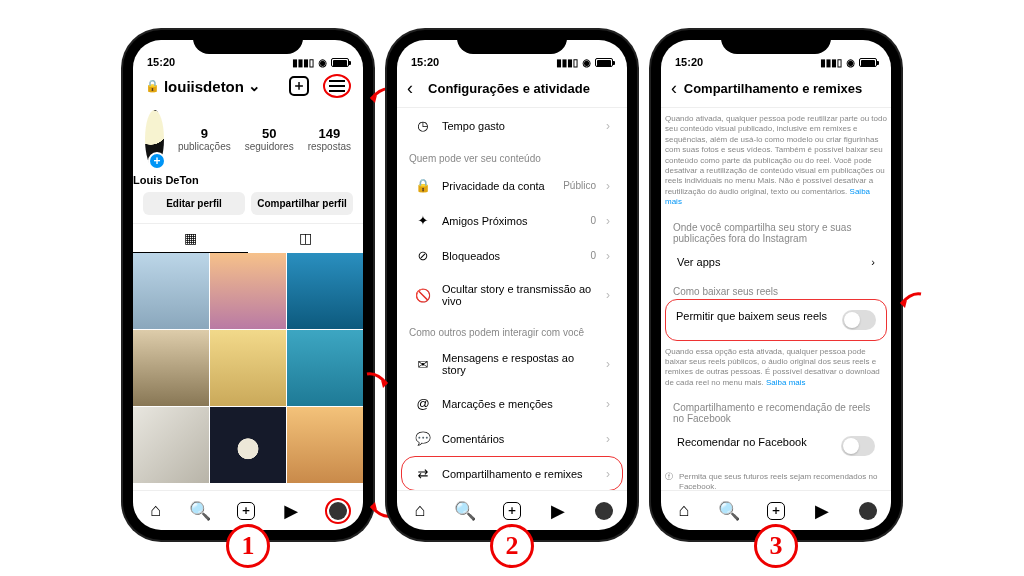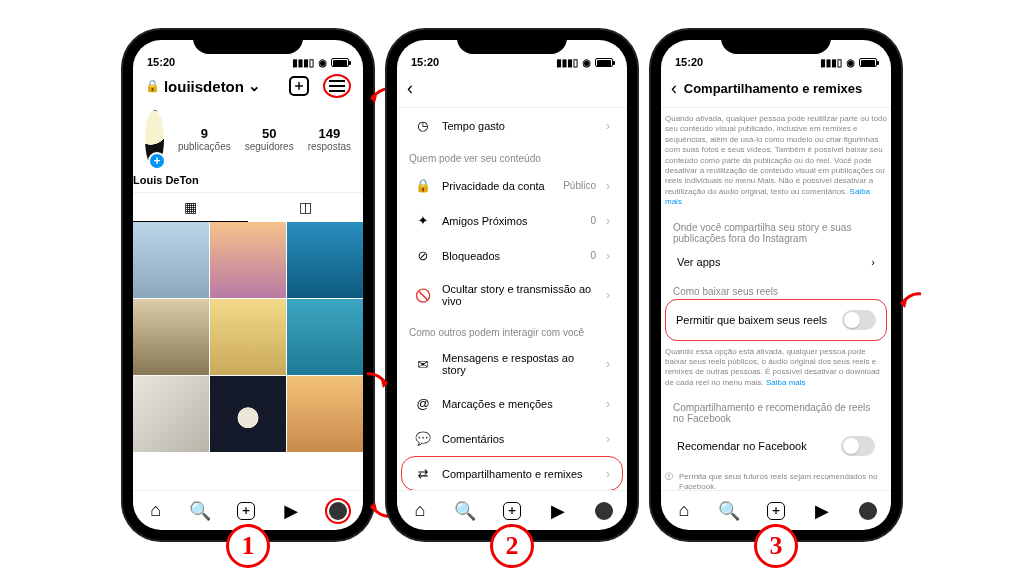--- a/index.html
+++ b/index.html
@@ -82,21 +82,21 @@
   .row .ico { width:18px; text-align:center; font-size:13px;}
   .row .lbl { flex:1;}
   .row .meta { color:#888; font-size:10px;}
   .row .chev { color:#bbb; font-size:12px;}
   .scroll2 { flex:1; overflow:hidden; font-size:11px;}
 
   
   .desc { font-size:8px; color:#888; padding:6px 4px; line-height:1.3;}
   .desc a { color:#0095f6; text-decoration:none;}
   .row3 {
-    display:flex; align-items:center; justify-content:space-between;
+    display:flex; justify-content:space-between;
     padding:10px 12px; font-size:11px; margin:0 4px; border-radius:12px;
   }
   .row3.highlight { border:1.5px solid #e33; padding:10px 10px;}
   .toggle {
     width:34px; height:20px; background:#ddd; border-radius:10px; position:relative;
   }
   .toggle::after {
     content:""; position:absolute; width:16px; height:16px; background:#fff;
     border-radius:50%; top:2px; left:2px; box-shadow:0 1px 2px rgba(0,0,0,.2);
   }
@@ -168,20 +168,24 @@
           <div class="avatar">
             <div class="plus">+</div>
           </div>
           <div class="stats">
             <div><b>9</b><span>publicações</span></div>
             <div><b>50</b><span>seguidores</span></div>
             <div><b>149</b><span>respostas</span></div>
           </div>
         </div>
         <div class="dispname">Louis DeTon</div>
+        <div class="btnrow">
+          <button>Editar perfil</button>
+          <button>Compartilhar perfil</button>
+        </div>
         <div class="tabs">
           <div class="tab active">▦</div>
           <div class="tab">◫</div>
         </div>
         <div class="grid">
           <div class="cell c1"></div>
           <div class="cell c2"></div>
           <div class="cell c3"></div>
           <div class="cell c4"></div>
           <div class="cell c5"></div>
@@ -229,20 +233,21 @@
           <span class="right">
             <span class="sig">▮▮▮▯</span>
             <span class="wifi">◉</span>
             <span class="batt">
                 <i></i>
               </span>
           </span>
         </div>
         <div class="hdr2">
           <span class="back">‹</span>
+          <span class="title">Configurações e atividade</span>
         </div>
         <div class="scroll2">
           <div class="row">
             <span class="ico">◷</span>
             <span class="lbl">Tempo gasto</span>
             <span class="chev">›</span>
           </div>
           <div class="section-label">Quem pode ver seu conteúdo</div>
           <div class="row">
             <span class="ico">🔒</span>

